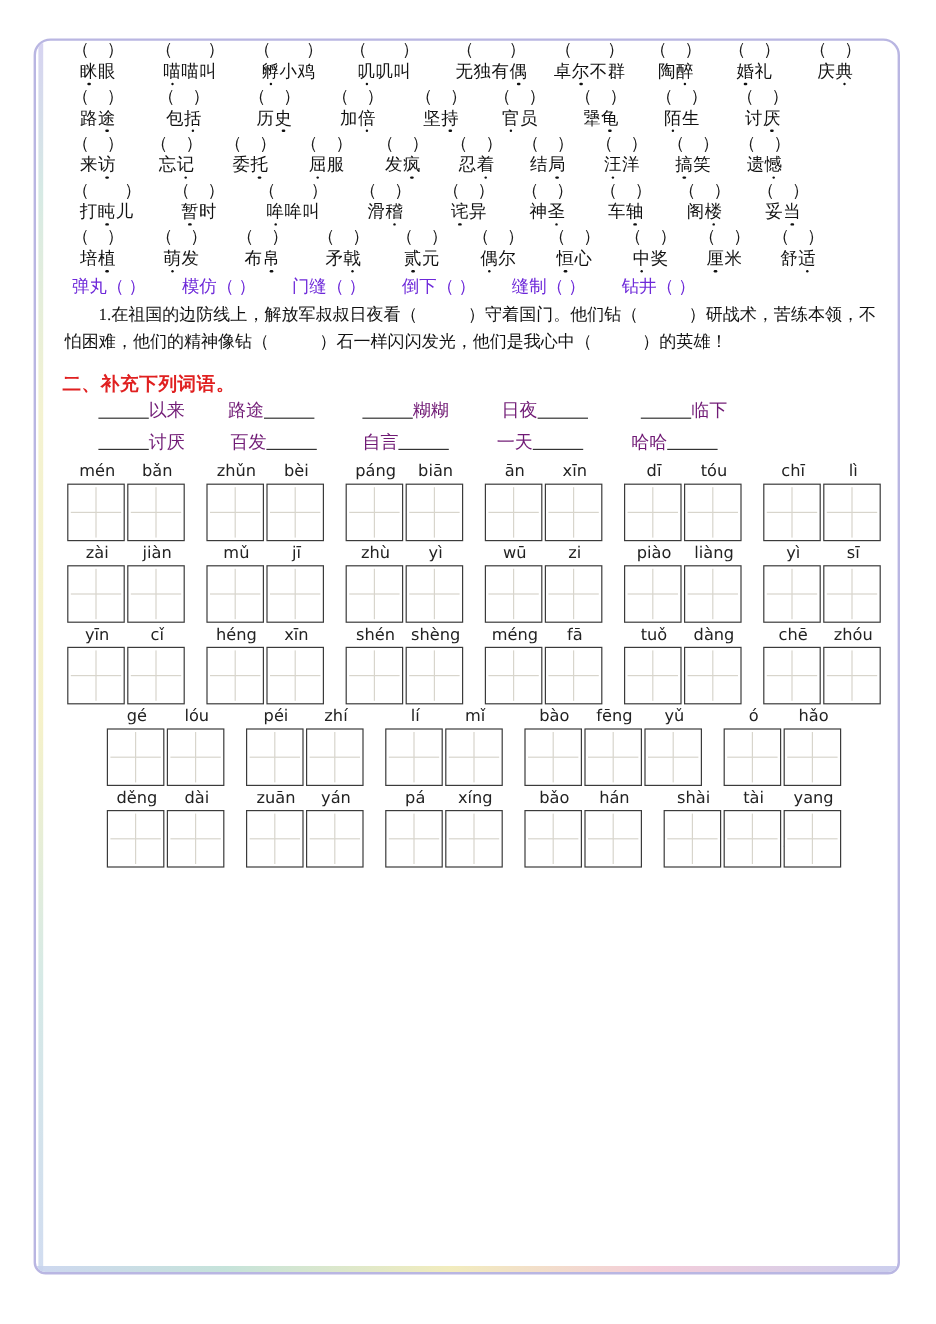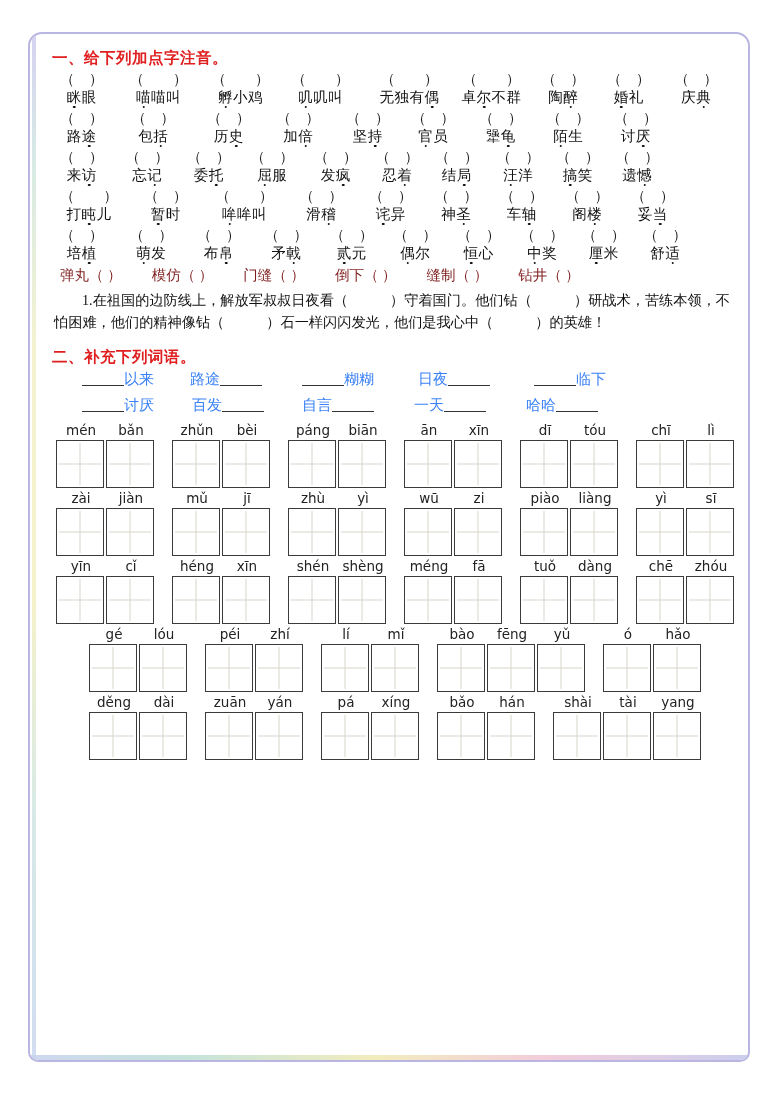--- a/index.html
+++ b/index.html
@@ -121,21 +121,21 @@
     background: #111;
   }
 
   
   .pin-row-inline {
     display: flex;
     align-items: baseline;
     padding-left: 8px;
     margin-bottom: 4px;
     font-size: 14.5px;
-    color: #7f1d1d;
+    color: #6d28d9;
   }
   .pin-inline-item {
     white-space: nowrap;
     margin-right: 4px;
   }
 
   
   .para {
     font-size: 14.2px;
     line-height: 22px;
@@ -145,21 +145,21 @@
     padding: 0 2px 0 2px;
     text-indent: 28px;
   }
 
   
   .blank-row {
     display: flex;
     padding-left: 30px;
     margin-bottom: 7px;
     font-size: 15px;
-    color: #3b82f6;
+    color: #701a75;
   }
   .blank-item {
     white-space: nowrap;
     display: inline-block;
   }
   .ul {
     display: inline-block;
     border-bottom: 1.3px solid #333;
     min-width: 42px;
     height: 15px;
@@ -223,21 +223,20 @@
     color: #111;
   }
 </style>
 </head>
 <body>
 
 <div id="page-frame">
   <div class="inner">
 
 
-    <div class="section-heading">一、给下列加点字注音。</div>
     <div id="s1-rows">
         <div class="pin-row">
           <div class="pin-item">
             <div class="pin-paren">（　）</div>
             <div class="pin-word"><span class="dot">眯</span><span>眼</span></div>
           </div>
           <div class="tz-gap" style="width: 26px;"></div>
           <div class="pin-item">
             <div class="pin-paren">（　　）</div>
             <div class="pin-word"><span class="dot">喵</span><span>喵</span><span>叫</span></div>

